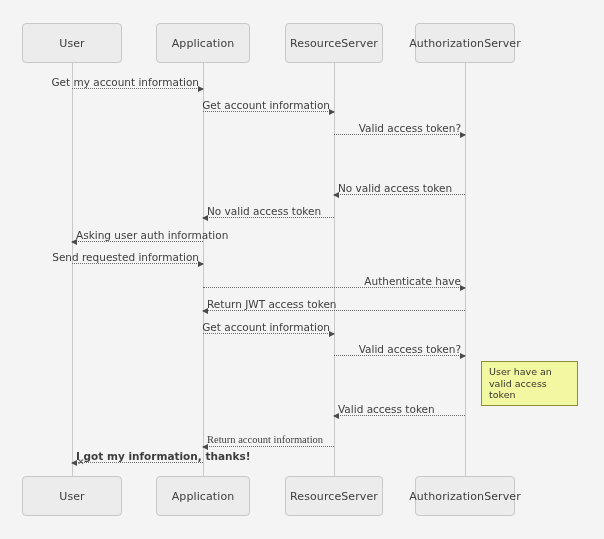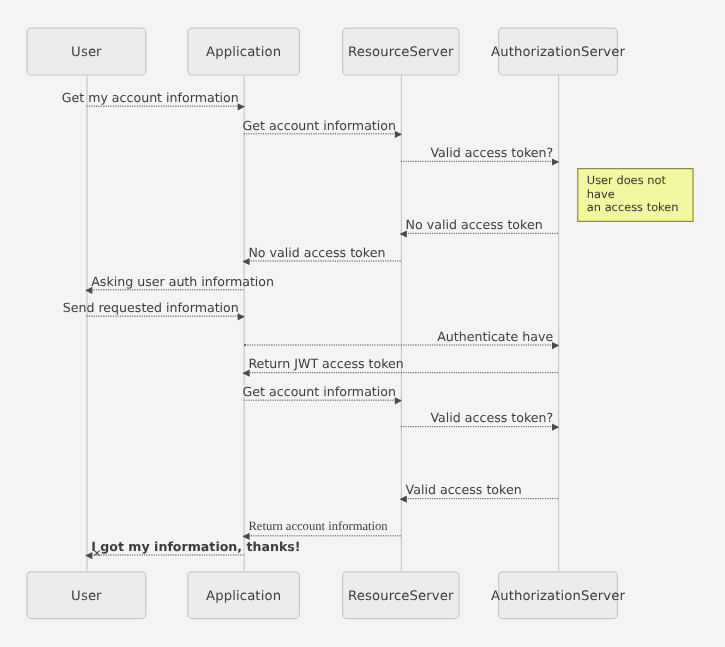--- a/index.html
+++ b/index.html
@@ -179,15 +179,15 @@
     </div>
     <div class="msg" style="left: 203px; top: 446px; width: 131px; border-top-color: rgb(106, 106, 106); font-family: Liberation Serif, serif;">
       <div class="msg-label left">Return account information</div>
       <div class="arrow to-left"></div>
     </div>
     <div class="msg" style="left: 72px; top: 462px; width: 131px; border-top-color: rgb(106, 106, 106); font-weight: bold;">
       <div class="msg-label left">I got my information, thanks!</div>
       <div class="arrow to-left"></div>
       <div class="destroy-x">✕</div>
     </div>
-    <div class="note" style="left: 481px; top: 140px; width: 97px; min-height: 28px; background: rgb(242, 247, 161); border-color: rgb(142, 142, 58);">User does not have
-an access token</div>
+    <div class="note" style="left: 481px; top: 361px; width: 97px; min-height: 28px; background: rgb(242, 247, 161); border-color: rgb(142, 142, 58);">User have an
+valid access token</div>
   </div>
 
 </body></html>

